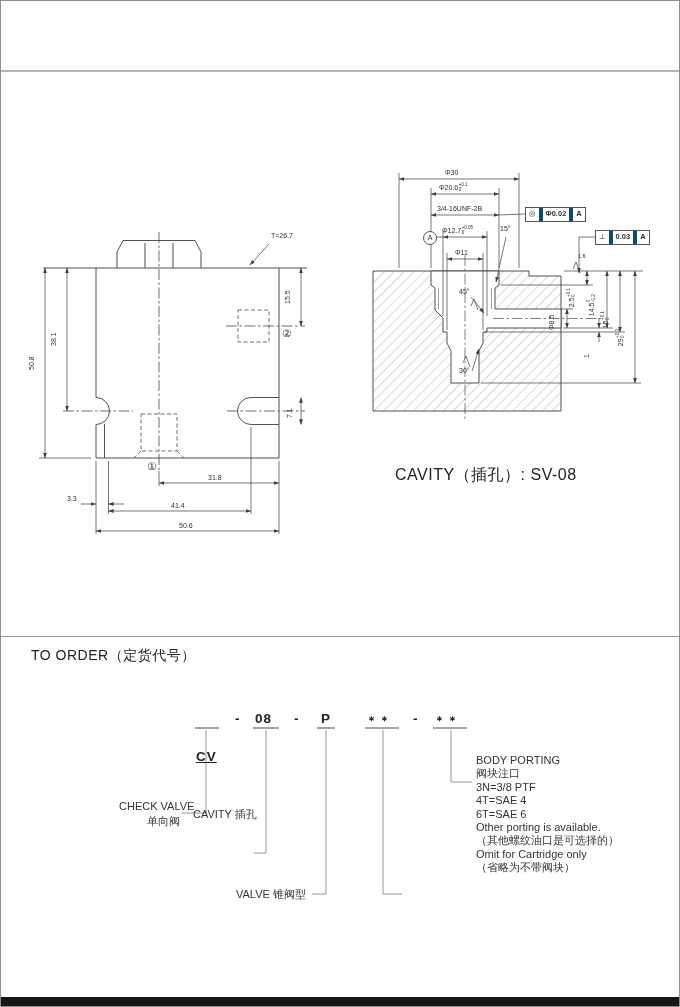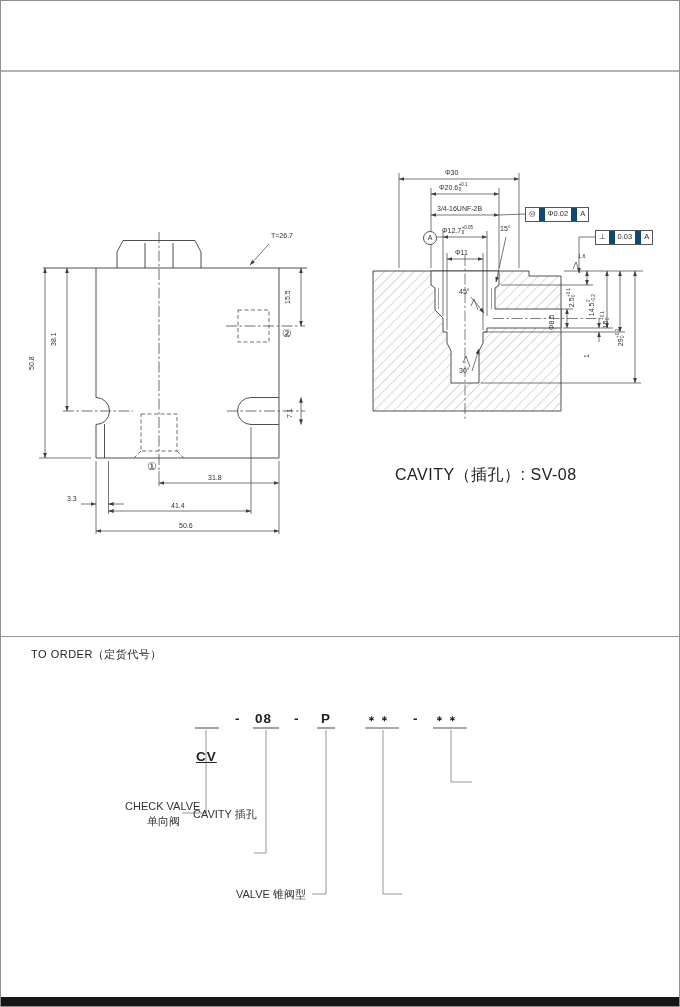--- a/index.html
+++ b/index.html
@@ -11,30 +11,30 @@
   svg.lines{position:absolute;left:0;top:0;}
   .t{position:absolute;white-space:nowrap;}
   .hdim{font-size:7px;color:#2e2e2e;}
   .vdim{position:absolute;white-space:nowrap;font-size:7px;color:#2e2e2e;
         transform:rotate(-90deg);transform-origin:0 100%;display:inline-flex;align-items:center;}
   .tol{display:inline-flex;flex-direction:column;justify-content:center;
        font-size:4.5px;line-height:4.6px;margin-left:0.5px;}
   .tol i{font-style:normal;}
   .circ-num{font-size:11px;color:#2e2e2e;}
   .caption{font-size:16px;color:#222;letter-spacing:0.5px;}
-  .heading{font-size:11px;color:#222;letter-spacing:0.5px;}
+  .heading{font-size:14px;color:#222;letter-spacing:0.5px;}
   .code{font-size:13.5px;color:#222;font-weight:bold;letter-spacing:1px;}
   .stars{font-size:11px;font-weight:bold;letter-spacing:2px;color:#222;}
   .lbl{font-size:11px;color:#333;}
   .blk{position:absolute;font-size:11px;color:#333;line-height:13.4px;}
   .blk span{display:block;}
   .fcf{position:absolute;display:flex;background:#fff;border:1px solid #555;height:13px;
        font-size:7.5px;line-height:12px;color:#2e2e2e;}
   .fcf b{font-weight:normal;padding:0 3px;}
-  .fcf b + b{border-left:6px solid #0c4a6e;}
+  .fcf b + b{border-left:4px solid #0c4a6e;font-weight:bold;}
   .datum{position:absolute;width:12px;height:12px;border:1px solid #555;border-radius:50%;
          background:#fff;font-size:7px;line-height:12px;text-align:center;color:#2e2e2e;}
 </style>
 </head>
 <body>
 
 <div class="page">
   <div class="top-rule"></div>
 
   <svg class="lines" width="680" height="1007" viewBox="0 0 680 1007">
@@ -258,21 +258,32 @@
 
   <span class="t code" style="left:195px;top:748px;text-decoration:underline;">CV</span>
   <span class="t code" style="left:234px;top:710px;">-</span>
   <span class="t code" style="left:254px;top:710px;">08</span>
   <span class="t code" style="left:293px;top:710px;">-</span>
   <span class="t code" style="left:320px;top:710px;">P</span>
   <span class="t stars" style="left:365px;top:712px;">＊＊</span>
   <span class="t code" style="left:412px;top:710px;">-</span>
   <span class="t stars" style="left:433px;top:712px;">＊＊</span>
 
-  <span class="t lbl" style="left:124px;top:799px;">CHECK VALVE</span>
+  <span class="t lbl" style="left:118px;top:799px;">CHECK VALVE</span>
   <span class="t lbl" style="left:146px;top:813px;">单向阀</span>
   <span class="t lbl" style="left:192px;top:806px;">CAVITY 插孔</span>
   <span class="t lbl" style="left:235px;top:886px;">VALVE 锥阀型</span>
 
+  <div class="blk" style="left:475px;top:753px;">
+    <span>BODY PORTING</span>
+    <span>阀块注口</span>
+    <span>3N=3/8 PTF</span>
+    <span>4T=SAE 4</span>
+    <span>6T=SAE 6</span>
+    <span>Other porting is available.</span>
+    <span>（其他螺纹油口是可选择的）</span>
+    <span>Omit for Cartridge only</span>
+    <span>（省略为不带阀块）</span>
+  </div>
 
 
   <div class="footer-bar"></div>
 </div>
 
 </body></html>

